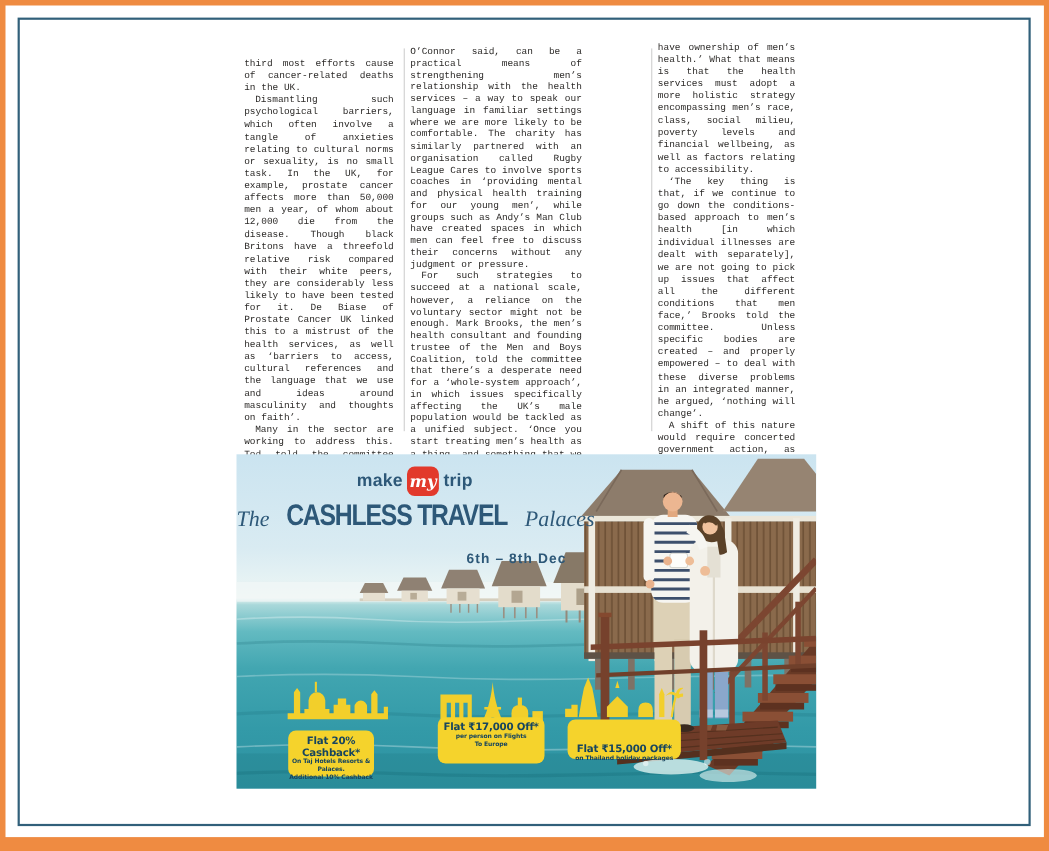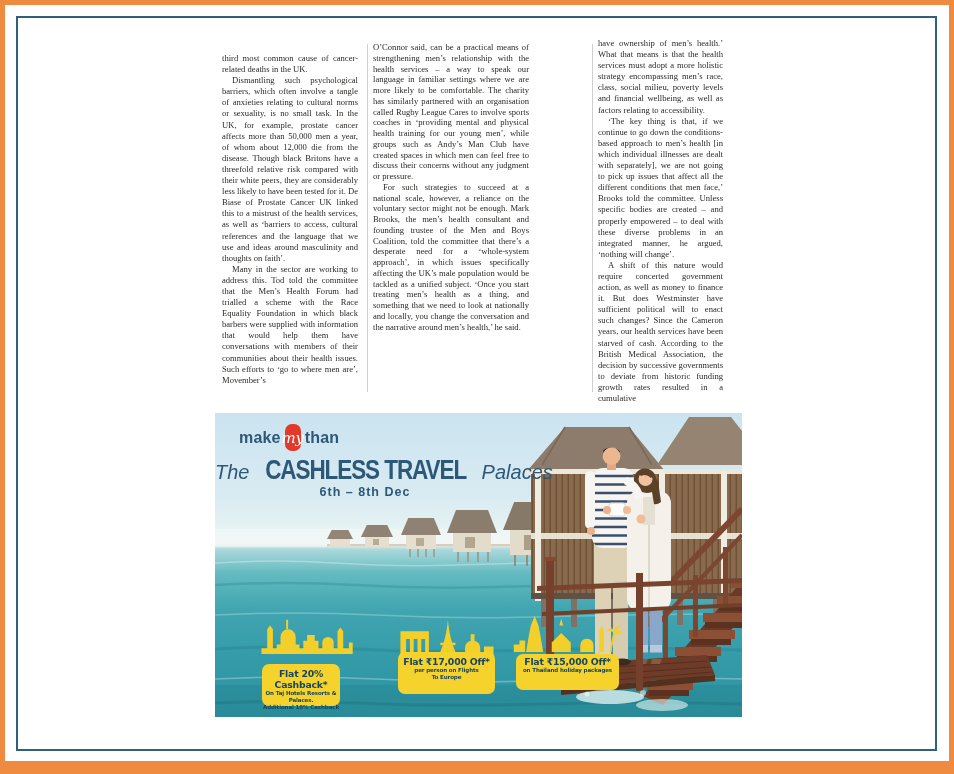--- a/index.html
+++ b/index.html
@@ -1,63 +1,63 @@
 <!DOCTYPE html>
 <html><head>
 <meta charset="utf-8">
 <style>
   html,body{margin:0;padding:0;}
   body{width:954px;height:774px;position:relative;overflow:hidden;background:#ef8b41;font-family:"Liberation Sans",sans-serif;}
   .page{position:absolute;left:5px;top:5px;width:944px;height:756px;background:#ffffff;}
   .inner-border{position:absolute;left:16px;top:16px;width:917px;height:731px;border:2px solid #31607a;}
   
-  .col{position:absolute;font-family:Liberation Serif, serif;font-size:8.6px;color:#2c2a28;text-align:justify;}
+  .col{position:absolute;font-family:Liberation Mono, monospace;font-size:8.6px;color:#2c2a28;text-align:justify;}
   .col p{margin:0;}
   .col p.ind{text-indent:10px;}
   .col1{left:222px;top:53px;width:136px;line-height:11.1px;}
   .col2{left:373px;top:42px;width:156px;line-height:10.75px;}
   .col3{left:598px;top:38px;width:125px;line-height:11.1px;}
   .colrule{position:absolute;width:1px;height:348px;top:44px;background:#cfcfcf;}
   .rule1{left:367px;}
   .rule2{left:592px;}
   
   .ad{position:absolute;left:215px;top:413px;width:527px;height:304px;overflow:hidden;
       background:linear-gradient(180deg,#cbe4f0 0%,#d9ebf2 28%,#e9f4f4 40%,#eff6f4 43%,#a9d8da 45%,#63bac1 53%,#42a6b1 64%,#339aa8 82%,#2d92a1 100%);}
   .scene{position:absolute;left:0;top:0;width:527px;height:304px;}
   .ad-header{position:absolute;left:0;top:11px;width:300px;text-align:center;color:#2d5878;}
-  .brand-row{display:flex;align-items:center;gap:4px;padding-left:24px;}
+  .brand-row{display:flex;align-items:center;justify-content:center;gap:4px;padding-left:24px;}
   .brand-word{font-size:16px;font-weight:bold;color:#2d5878;letter-spacing:.2px;}
-  .brand-my{width:16px;height:27px;background:#e2392b;border-radius:7px;color:#ffffff;
-            font-family:"DejaVu Serif",serif;font-style:italic;font-weight:normal;font-size:15px;
+  .brand-my{width:29px;height:27px;background:#e2392b;border-radius:7px;color:#ffffff;
+            font-family:"DejaVu Serif",serif;font-style:italic;font-weight:bold;font-size:15px;
             display:flex;align-items:center;justify-content:center;}
   .ad-title{margin-top:4px;white-space:nowrap;}
-  .title-script{font-family:Liberation Sans, sans-serif;font-style:italic;font-size:20px;color:#2d5878;vertical-align:-1px;}
+  .title-script{font-family:Liberation Serif, serif;font-style:italic;font-size:20px;color:#2d5878;vertical-align:-1px;}
   .title-main{display:inline-block;font-size:25px;font-weight:bold;letter-spacing:-1.2px;color:#2d5878;transform:scale(.9,1.08);}
-  .ad-dates{margin-top:1px;font-size:12.5px;font-weight:bold;letter-spacing:1px;color:#2d5878;}
+  .ad-dates{margin-top:17px;font-size:12.5px;font-weight:bold;letter-spacing:1px;color:#2d5878;text-align:right;}
   .skyline{position:absolute;}
   .sky1{left:44px;top:203px;}
   .sky2{left:181px;top:205px;}
   .sky3{left:296px;top:201px;}
   .badge{position:absolute;background:#f5d32c;border-radius:7px;color:#17455e;text-align:center;
          font-family:"DejaVu Sans","Liberation Sans",sans-serif;box-sizing:border-box;padding-top:4px;}
   .badge1{left:47px;top:251px;width:78px;height:42px;text-align:center;}
   .badge2{left:183px;top:239px;width:97px;height:42px;}
-  .badge3{left:301px;top:241px;width:103px;height:36px;padding-top:2px;}
+  .badge3{left:301px;top:241px;width:103px;height:36px;padding-top:22px;}
   .badge-headline{font-size:9.3px;font-weight:bold;letter-spacing:-.2px;line-height:11px;}
   .badge-sub{font-size:5.5px;font-weight:bold;line-height:6.8px;letter-spacing:-.1px;}
 </style>
 </head>
 <body>
 
 <div class="frame">
   <div class="page"></div>
   <div class="inner-border"></div>
 
   <div class="col col1">
-    <p>third most common cause of cancer-related deaths in the UK.</p>
+    <p>third most efforts cause of cancer-related deaths in the UK.</p>
     <p class="ind">Dismantling such psychological barriers, which often involve a tangle of anxieties relating to cultural norms or sexuality, is no small task. In the UK, for example, prostate cancer affects more than 50,000 men a year, of whom about 12,000 die from the disease. Though black Britons have a threefold relative risk compared with their white peers, they are considerably less likely to have been tested for it. De Biase of Prostate Cancer UK linked this to a mistrust of the health services, as well as ‘barriers to access, cultural references and the language that we use and ideas around masculinity and thoughts on faith’.</p>
     <p class="ind">Many in the sector are working to address this. Tod told the committee that the Men’s Health Forum had trialled a scheme with the Race Equality Foundation in which black barbers were supplied with information that would help them have conversations with members of their communities about their health issues. Such efforts to ‘go to where men are’, Movember’s</p>
   </div>
   <div class="colrule rule1"></div>
   <div class="col col2">
     <p>O’Connor said, can be a practical means of strengthening men’s relationship with the health services – a way to speak our language in familiar settings where we are more likely to be comfortable. The charity has similarly partnered with an organisation called Rugby League Cares to involve sports coaches in ‘providing mental and physical health training for our young men’, while groups such as Andy’s Man Club have created spaces in which men can feel free to discuss their concerns without any judgment or pressure.</p>
     <p class="ind">For such strategies to succeed at a national scale, however, a reliance on the voluntary sector might not be enough. Mark Brooks, the men’s health consultant and founding trustee of the Men and Boys Coalition, told the committee that there’s a desperate need for a ‘whole-system approach’, in which issues specifically affecting the UK’s male population would be tackled as a unified subject. ‘Once you start treating men’s health as a thing, and something that we need to look at nationally and locally, you change the conversation and the narrative around men’s health,’ he said.</p>
   </div>
   <div class="colrule rule2"></div>
   <div class="col col3">
@@ -210,21 +210,21 @@
         <ellipse cx="447" cy="292" rx="26" ry="6" fill="#e8f6f4" opacity=".6"></ellipse>
         <circle cx="428" cy="280" r="3" fill="#ffffff" opacity=".5"></circle>
         <circle cx="372" cy="281" r="2.5" fill="#ffffff" opacity=".5"></circle>
       </g>
     </svg>
 
     <div class="ad-header">
       <div class="brand-row">
         <span class="brand-word">make</span>
         <span class="brand-my">my</span>
-        <span class="brand-word">than</span>
+        <span class="brand-word">trip</span>
       </div>
       <div class="ad-title">
         <span class="title-script">The</span>
         <span class="title-main">CASHLESS TRAVEL</span>
         <span class="title-script">Palaces</span>
       </div>
       <div class="ad-dates">6th – 8th Dec</div>
     </div>
 
     <svg class="skyline sky1" width="100" height="38" viewBox="0 0 100 40" xmlns="http://www.w3.org/2000/svg">

